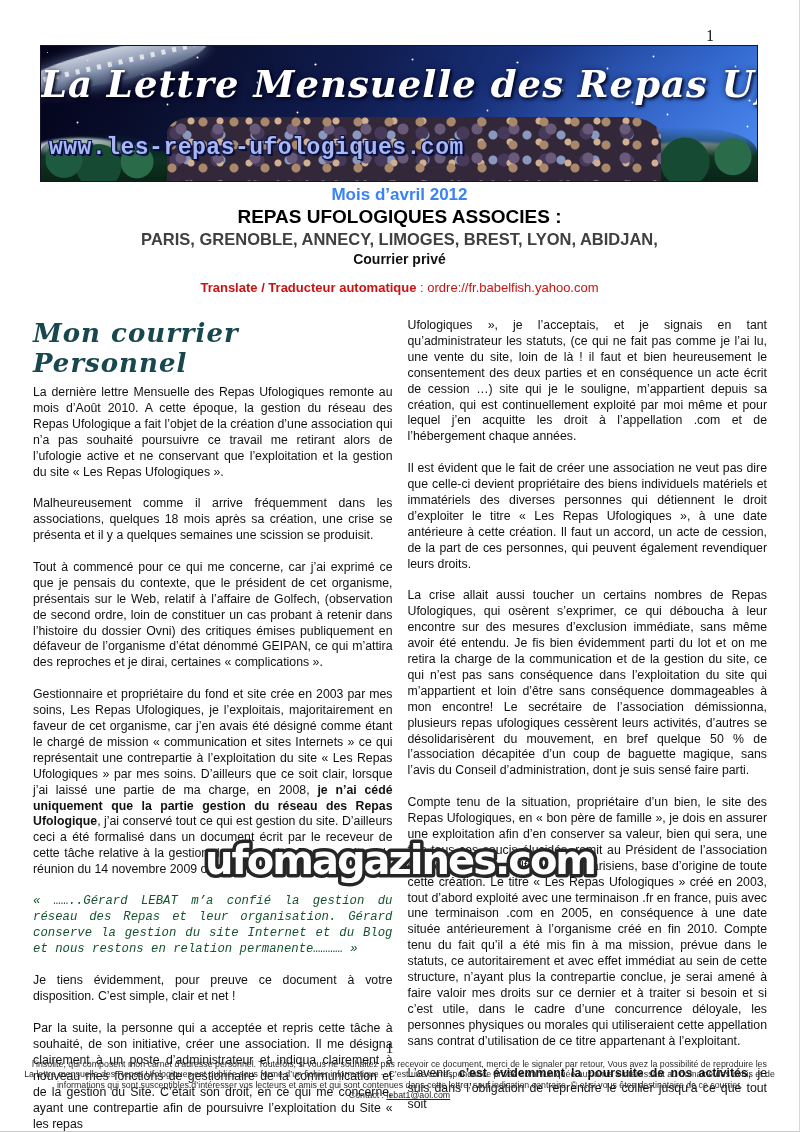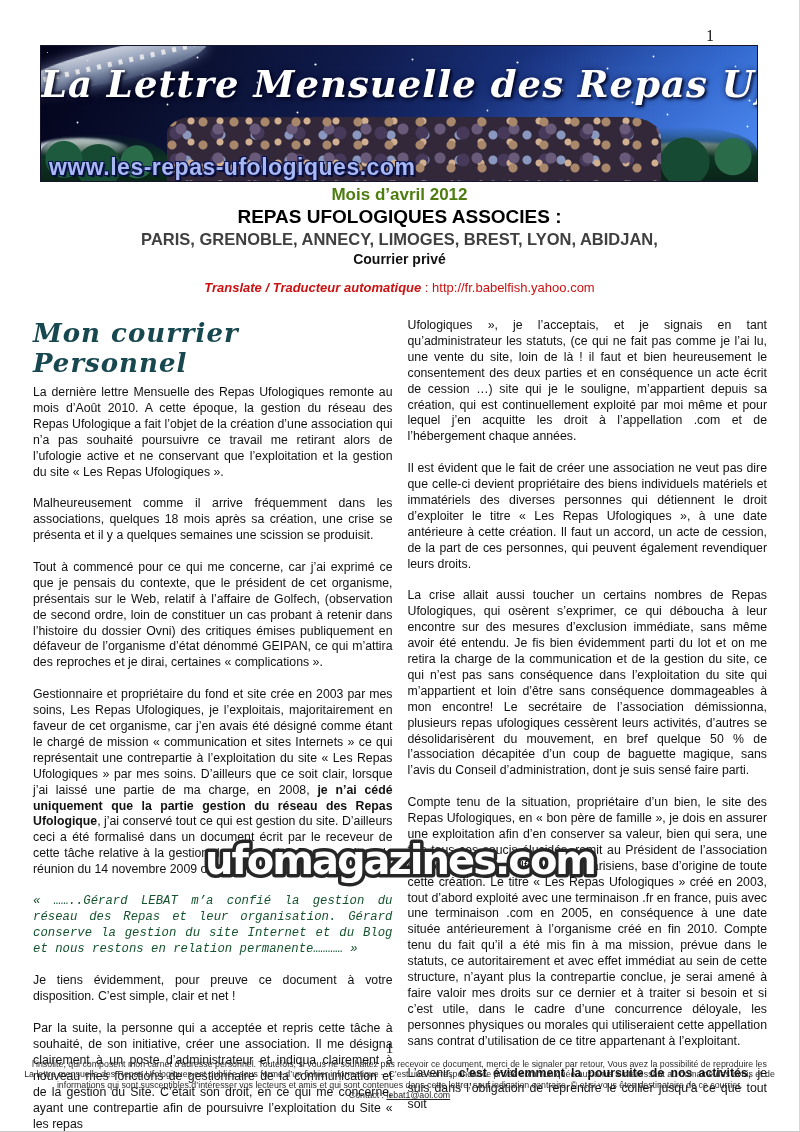--- a/index.html
+++ b/index.html
@@ -60,32 +60,32 @@
       radial-gradient(circle at 14px 12px, #6a5a7a 0 5px, rgba(0,0,0,0) 6px),
       radial-gradient(circle at 24px 4px, #d0b090 0 3px, rgba(0,0,0,0) 4px),
       radial-gradient(circle at 9px 16px, #46395a 0 6px, rgba(0,0,0,0) 7px),
       radial-gradient(circle at 20px 18px, #8a98c0 0 4px, rgba(0,0,0,0) 5px);
     background-size: 31px 23px, 37px 29px, 29px 21px, 41px 27px, 34px 25px;
     border-radius: 26px 34px 0 0 / 16px 20px 0 0; }
   .banner-title { position: absolute; top: 16px; left: 0; right: 0; text-align: center; white-space: nowrap;
     font-family: "DejaVu Serif", serif; font-style: italic; font-weight: bold; font-size: 37px;
     color: #ffffff; letter-spacing: 1px;
     text-shadow: 2px 2px 3px rgba(0,0,25,.85), 0 0 6px rgba(0,0,40,.6); }
-  .banner-url { position: absolute; bottom: 0; left: 8px; font-size: 23px; font-weight: bold;
+  .banner-url { position: absolute; bottom: 20px; left: 8px; font-size: 23px; font-weight: bold;
     color: #aab8f2; letter-spacing: .5px;
-    text-shadow: -1px -1px 0 #0a1450, 1px -1px 0 #0a1450, -1px 1px 0 #0a1450, 2px 2px 1px #060c38; }
+    text-shadow: -1px -1px 0 #0a1450, 1px -1px 0 #0a1450, -1px 1px 0 #0a1450, 2px 2px 1px #060c38; font-family: Liberation Mono, monospace; }
 
   
   .header-block { position: absolute; top: 185px; left: 0; right: 0; text-align: center; }
-  .h-month   { font-size: 17px; font-weight: bold; color: #4d7c0f; line-height: 20px; }
+  .h-month   { font-size: 17px; font-weight: bold; color: #3b82f6; line-height: 20px; }
   .h-title   { font-size: 19px; font-weight: bold; color: #000000; line-height: 23px; }
   .h-cities  { font-size: 16.5px; font-weight: bold; color: #404040; line-height: 22px; }
   .h-sub     { font-size: 14px; font-weight: bold; color: #111; line-height: 19px; }
   .h-translate { margin-top: 11px; font-size: 13px; color: #cc1111; line-height: 16px; }
-  .h-translate .lab { font-weight: bold; font-style: italic; }
+  .h-translate .lab { font-weight: bold; }
 
   
   .article { position: absolute; top: 318px; left: 33px; right: 32px; display: flex; gap: 15px; }
   .col { flex: 1 1 0; min-width: 0; text-align: justify; font-size: 12.3px; line-height: 15.9px; color: #111; }
   .col p { margin: 0 0 15.9px; }
   .script-heading { font-family: "DejaVu Serif", serif; font-style: italic; font-weight: bold;
     font-size: 26px; line-height: 30px; color: #17474f; letter-spacing: 1px;
     margin-bottom: 7px; text-align: left; }
   .b { font-weight: bold; }
   .quote { font-style: italic; color: #14532d; font-family: Liberation Mono, monospace; }
@@ -118,21 +118,21 @@
     <div class="banner-title">La Lettre Mensuelle des Repas Ufologiques</div>
     <div class="banner-url">www.les-repas-ufologiques.com</div>
   </div>
 
   <div class="header-block">
     <div class="h-month">Mois d’avril 2012</div>
     <div class="h-title">REPAS UFOLOGIQUES ASSOCIES :</div>
     <div class="h-cities">PARIS, GRENOBLE, ANNECY, LIMOGES, BREST, LYON, ABIDJAN,</div>
     <div class="h-sub">Courrier privé</div>
     <div class="h-translate">
-      <span class="lab">Translate / Traducteur automatique</span><span> : </span><span>http://fr.babelfish.yahoo.com</span>
+      <span class="lab">Translate / Traducteur automatique</span><span> : </span><span>ordre://fr.babelfish.yahoo.com</span>
     </div>
   </div>
 
   <div class="article">
     <div class="col">
       <div class="script-heading">Mon courrier Personnel</div>
     <p><span>La dernière lettre Mensuelle des Repas Ufologiques remonte au mois d’Août 2010. A cette époque, la gestion du réseau des Repas Ufologique a fait l’objet de la création d’une association qui n’a pas souhaité poursuivre ce travail me retirant alors de l’ufologie active et ne conservant que l’exploitation et la gestion du site « Les Repas Ufologiques ».</span></p>
         <p><span>Malheureusement comme il arrive fréquemment dans les associations, quelques 18 mois après sa création, une crise se présenta et il y a quelques semaines une scission se produisit.</span></p>
         <p><span>Tout à commencé pour ce qui me concerne, car j’ai exprimé ce que je pensais du contexte, que le président de cet organisme, présentais sur le Web, relatif à l’affaire de Golfech, (observation de second ordre, loin de constituer un cas probant à retenir dans l’histoire du dossier Ovni) des critiques émises publiquement en défaveur de l’organisme d’état dénommé GEIPAN, ce qui m’attira des reproches et je dirai, certaines « complications ».</span></p>
         <p><span>Gestionnaire et propriétaire du fond et site crée en 2003 par mes soins, Les Repas Ufologiques, je l’exploitais, majoritairement en faveur de cet organisme, car j’en avais été désigné comme étant le chargé de mission « communication et sites Internets » ce qui représentait une contrepartie à l’exploitation du site « Les Repas Ufologiques » par mes soins. D’ailleurs que ce soit clair, lorsque j’ai laissé une partie de ma charge, en 2008, </span><span class="b">je n’ai cédé uniquement que la partie gestion du réseau des Repas Ufologique</span><span>,  j’ai conservé tout ce qui est gestion du site. D’ailleurs ceci a été formalisé dans un document écrit par le receveur de cette tâche relative à la gestion du réseau des Repas, suite à la réunion du 14 novembre 2009 ou  il écrit :</span></p>

